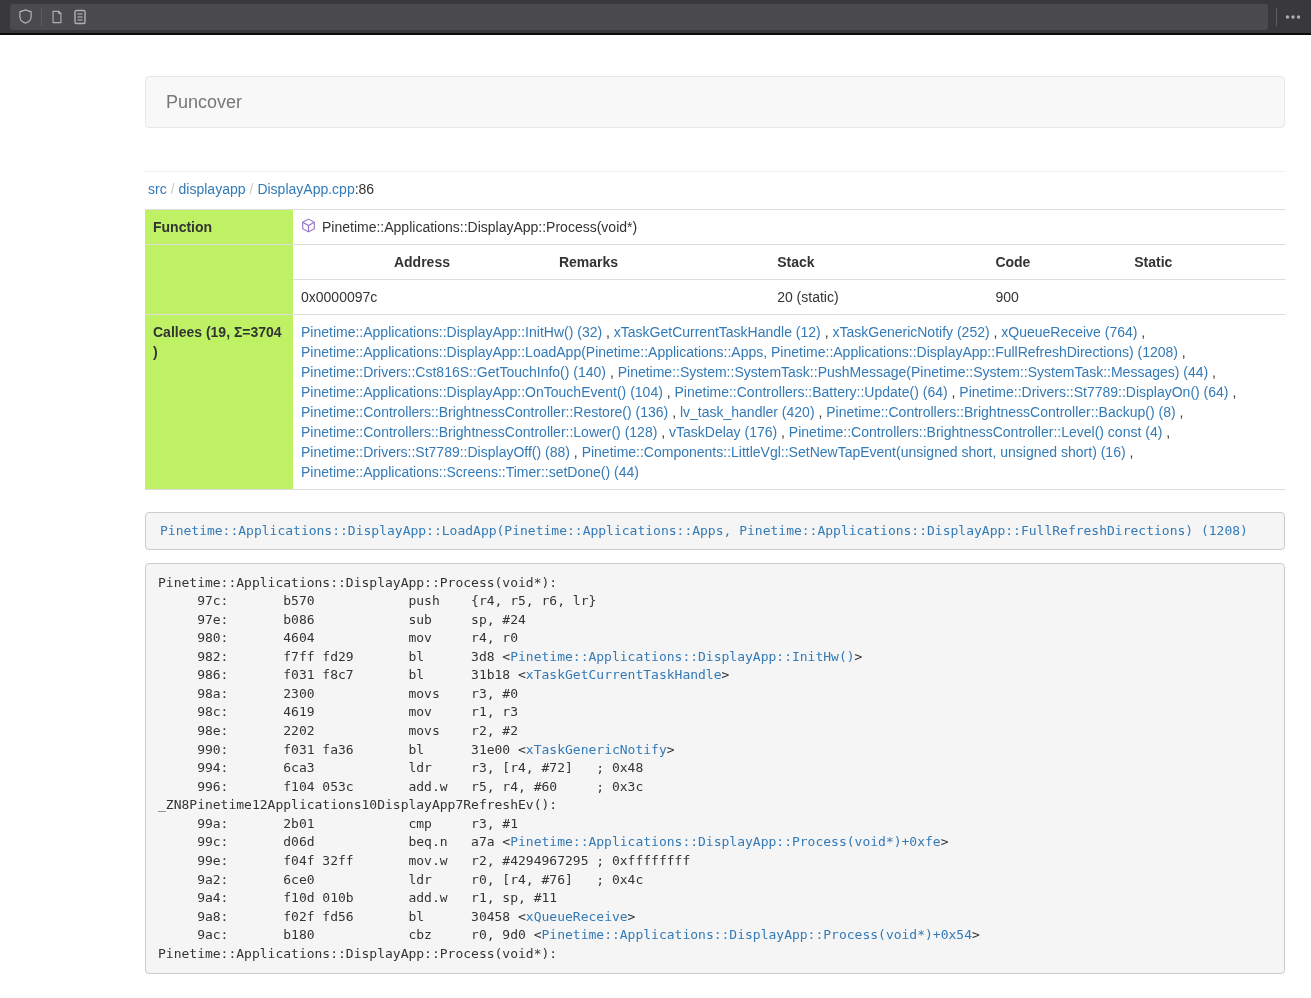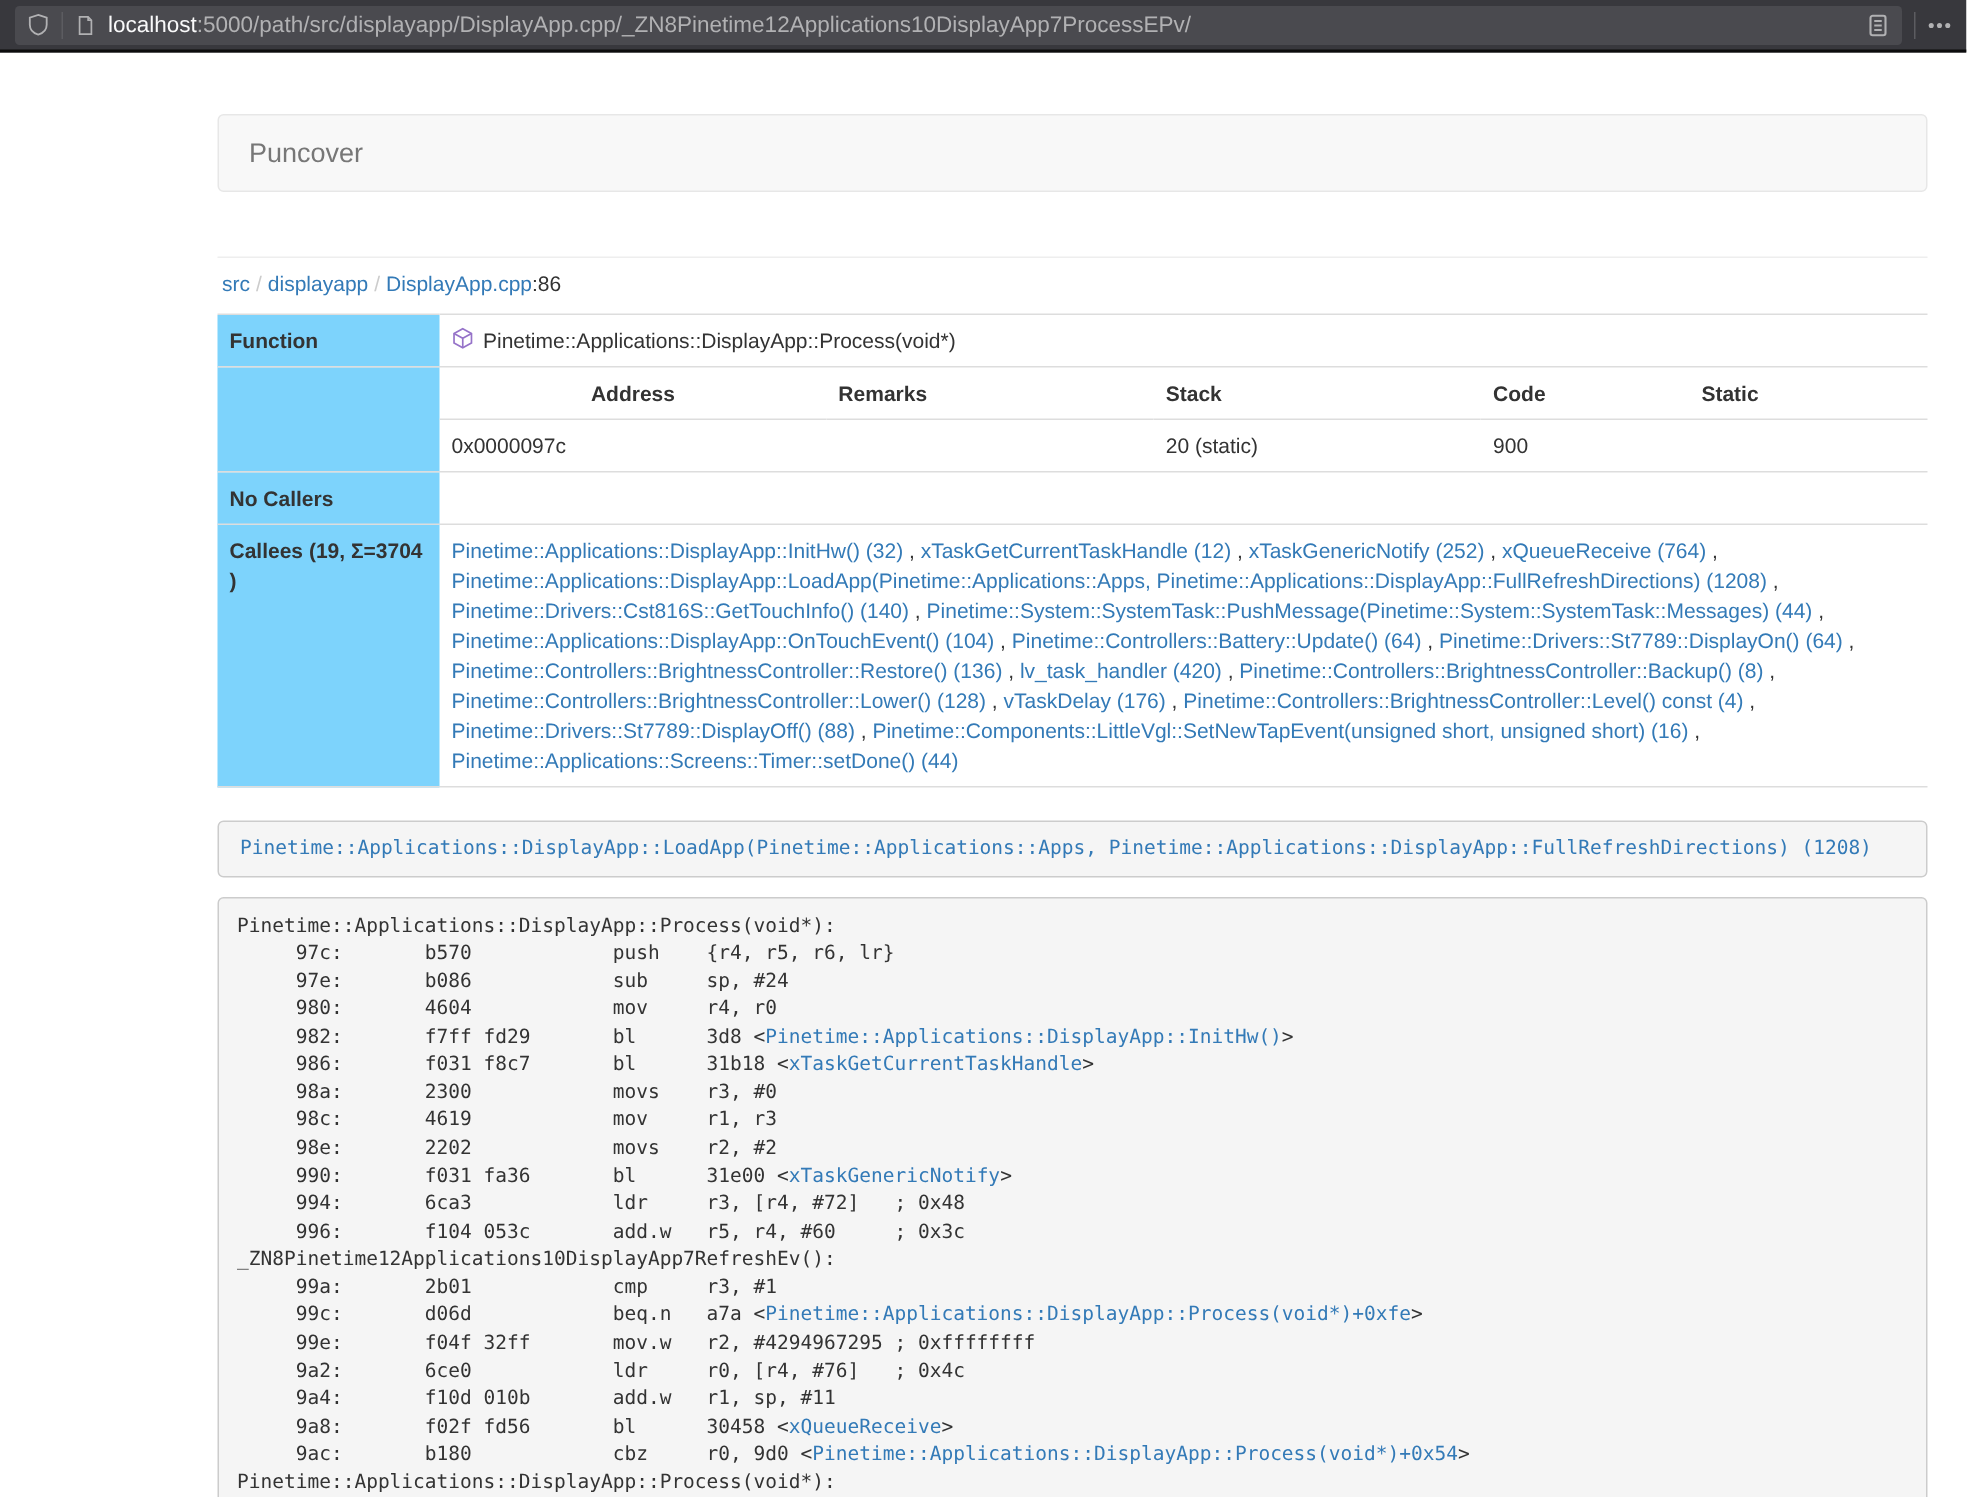--- a/index.html
+++ b/index.html
@@ -31,21 +31,21 @@
   .breadcrumb a { color:var(--link,#337ab7); text-decoration:none; cursor:pointer; }
   .crumb-sep { color:#ccc; margin:0 4px; }
   .crumb-suffix { color:#333; }
 
   
   table.info-table { width:100%; border-collapse:collapse; margin-top:12px; font-size:14px; }
   table.info-table > tbody > tr > th,
   table.info-table > tbody > tr > td { border-top:1px solid #ddd; padding:7px 8px;
     text-align:left; vertical-align:top; line-height:20px; }
   table.info-table > tbody { border-bottom:1px solid #ddd; }
-  table.info-table > tbody > tr > th { background:#7dd3fc; width:148px; font-weight:bold; color:#333; }
+  table.info-table > tbody > tr > th { background:#bef264; width:148px; font-weight:bold; color:#333; }
   .fn-name { display:inline-flex; align-items:flex-end; gap:6px; }
   .cube { flex:none; position:relative; top:1px; }
 
   table.inner-table { width:100%; border-collapse:collapse; }
   table.inner-table th { font-weight:bold; padding:7px 8px; text-align:left; line-height:20px; }
   table.inner-table td { border-top:1px solid #ddd; padding:7px 8px; line-height:20px; }
   table.inner-table .c0 { width:26%;text-align:center; } table.inner-table .c1 { width:22%; }
   table.inner-table .c2 { width:22%; } table.inner-table .c3 { width:14%; }
   table.inner-table .c4 { width:16%; }
 
@@ -72,21 +72,20 @@
           <path d="M8 1 L14 3 V8 C14 11.5 11.5 14 8 15 C4.5 14 2 11.5 2 8 V3 Z" fill="none" stroke="#b1b1b3" stroke-width="1.3"></path>
         </svg>
     </span>
     <span class="chrome-divider"></span>
     <span class="chrome-icon" style="margin-right:8px;">
       <svg width="14" height="14" viewBox="0 0 16 16">
           <path d="M3.5 1.5 H10 L12.5 4 V14.5 H3.5 Z" fill="none" stroke="#b1b1b3" stroke-width="1.3"></path>
           <path d="M10 1.5 V4 H12.5" fill="none" stroke="#b1b1b3" stroke-width="1.3"></path>
         </svg>
     </span>
-    <span class="url-text"><span class="url-host">localhost</span><span class="url-path">:5000/path/src/displayapp/DisplayApp.cpp/_ZN8Pinetime12Applications10DisplayApp7ProcessEPv/</span></span>
     <span class="chrome-icon">
       <svg width="16" height="16" viewBox="0 0 16 16">
           <rect x="3" y="1.5" width="10" height="13" rx="1.5" fill="none" stroke="#b1b1b3" stroke-width="1.4"></rect>
           <line x1="5.5" y1="5" x2="10.5" y2="5" stroke="#b1b1b3" stroke-width="1.2"></line>
           <line x1="5.5" y1="8" x2="10.5" y2="8" stroke="#b1b1b3" stroke-width="1.2"></line>
           <line x1="5.5" y1="11" x2="10.5" y2="11" stroke="#b1b1b3" stroke-width="1.2"></line>
         </svg>
     </span>
   </div>
   <div class="bar-right">
@@ -146,24 +145,20 @@
                 <td></td>
                 <td>20 (static)</td>
                 <td>900</td>
                 <td></td>
               </tr>
             </tbody>
           </table>
         </td>
       </tr>
       <tr>
-        <th>No Callers</th>
-        <td></td>
-      </tr>
-      <tr>
         <th>Callees (19, Σ=3704 )</th>
         <td class="callees"><a>Pinetime::Applications::DisplayApp::InitHw() (32)</a> , <a>xTaskGetCurrentTaskHandle (12)</a> , <a>xTaskGenericNotify (252)</a> , <a>xQueueReceive (764)</a> , <a>Pinetime::Applications::DisplayApp::LoadApp(Pinetime::Applications::Apps, Pinetime::Applications::DisplayApp::FullRefreshDirections) (1208)</a> , <a>Pinetime::Drivers::Cst816S::GetTouchInfo() (140)</a> , <a>Pinetime::System::SystemTask::PushMessage(Pinetime::System::SystemTask::Messages) (44)</a> , <a>Pinetime::Applications::DisplayApp::OnTouchEvent() (104)</a> , <a>Pinetime::Controllers::Battery::Update() (64)</a> , <a>Pinetime::Drivers::St7789::DisplayOn() (64)</a> , <a>Pinetime::Controllers::BrightnessController::Restore() (136)</a> , <a>lv_task_handler (420)</a> , <a>Pinetime::Controllers::BrightnessController::Backup() (8)</a> , <a>Pinetime::Controllers::BrightnessController::Lower() (128)</a> , <a>vTaskDelay (176)</a> , <a>Pinetime::Controllers::BrightnessController::Level() const (4)</a> , <a>Pinetime::Drivers::St7789::DisplayOff() (88)</a> , <a>Pinetime::Components::LittleVgl::SetNewTapEvent(unsigned short, unsigned short) (16)</a> , <a>Pinetime::Applications::Screens::Timer::setDone() (44)</a></td>
       </tr>
     </tbody>
   </table>
 
   <div class="snippet-box">
     <a>Pinetime::Applications::DisplayApp::LoadApp(Pinetime::Applications::Apps, Pinetime::Applications::DisplayApp::FullRefreshDirections) (1208)</a>
   </div>
 

